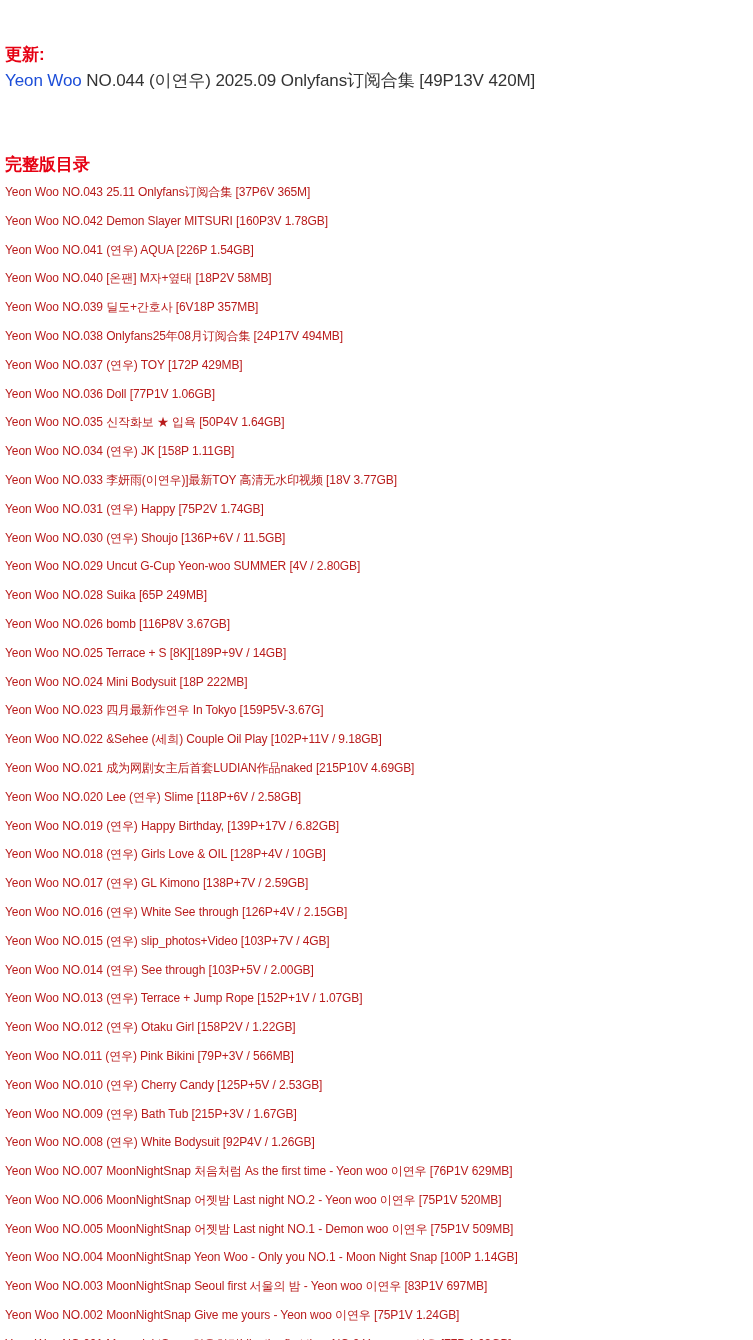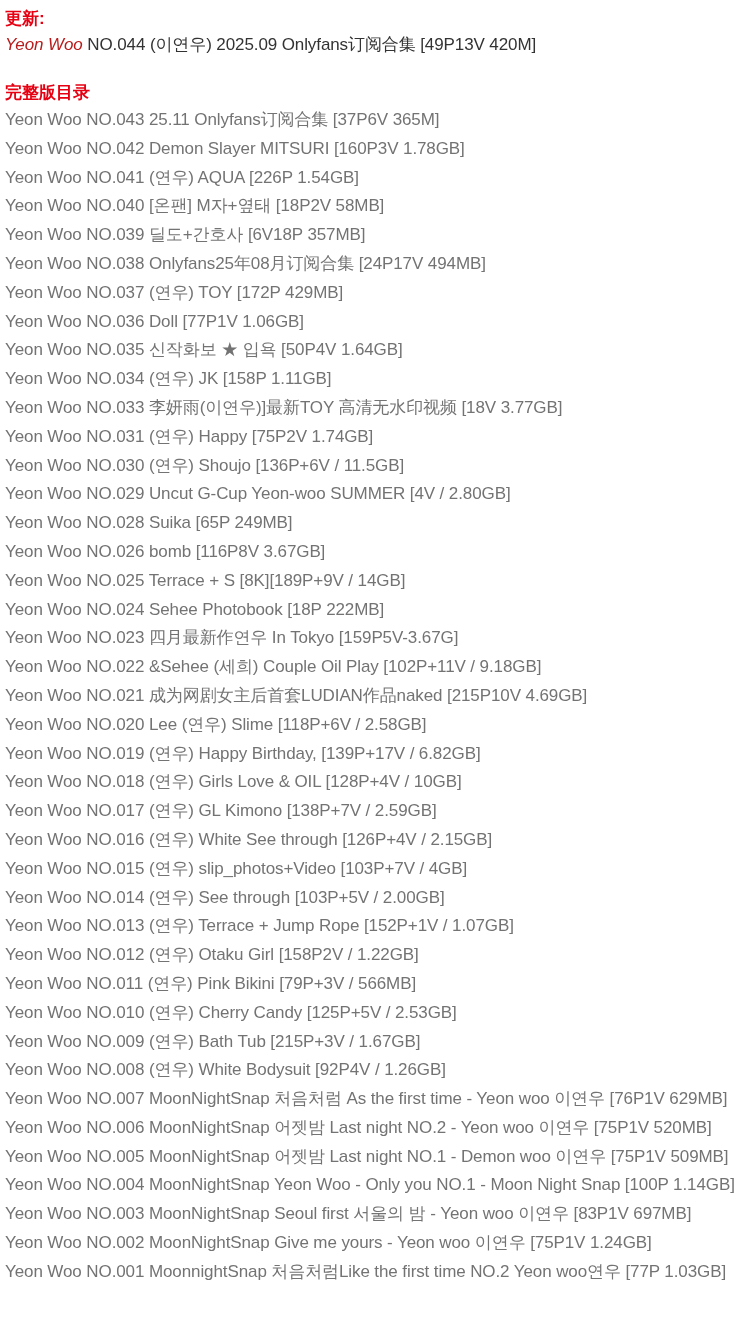--- a/index.html
+++ b/index.html
@@ -10,35 +10,36 @@
     color: #333333;
     overflow-x: hidden;
   }
   .page { width: 753px; min-height: 1340px; padding: 6px 4px 0 5px; }
   .red-heading {
     color: #e60012;
     font-weight: bold;
     font-size: 17px;
     line-height: 26px;
     white-space: nowrap;
+    margin-top: 36px;
   }
   .line {
     font-size: 17px;
     line-height: 26px;
     color: #333333;
     white-space: nowrap;
     letter-spacing: -0.1px;
   }
-  .link { color: #b91c1c; text-decoration: none; cursor: pointer; font-style: italic; }
+  .link { color: #1d4ed8; text-decoration: none; cursor: pointer; }
   .spacer { height: 22px; }
   .catalog-list { margin-top: 0; }
   .item {
-    font-size: 17px;
+    font-size: 12px;
     line-height: 28.8px;
-    color: #737373;
+    color: #b91c1c;
     white-space: nowrap;
     letter-spacing: -0.1px;
   }
 </style>
 </head>
 <body>
 
 <div class="page">
 
   <p class="red-heading">更新:</p>
@@ -60,21 +61,21 @@
       <p class="item">Yeon Woo NO.036 Doll [77P1V 1.06GB]</p>
       <p class="item">Yeon Woo NO.035 신작화보 ★ 입욕 [50P4V 1.64GB]</p>
       <p class="item">Yeon Woo NO.034 (연우) JK [158P 1.11GB]</p>
       <p class="item">Yeon Woo NO.033 李妍雨(이연우)]最新TOY 高清无水印视频 [18V 3.77GB]</p>
       <p class="item">Yeon Woo NO.031 (연우) Happy [75P2V 1.74GB]</p>
       <p class="item">Yeon Woo NO.030 (연우) Shoujo [136P+6V / 11.5GB]</p>
       <p class="item">Yeon Woo NO.029 Uncut G-Cup Yeon-woo SUMMER [4V / 2.80GB]</p>
       <p class="item">Yeon Woo NO.028 Suika [65P 249MB]</p>
       <p class="item">Yeon Woo NO.026 bomb [116P8V 3.67GB]</p>
       <p class="item">Yeon Woo NO.025 Terrace + S [8K][189P+9V / 14GB]</p>
-      <p class="item">Yeon Woo NO.024 Sehee Photobook [18P 222MB]</p>
+      <p class="item">Yeon Woo NO.024 Mini Bodysuit [18P 222MB]</p>
       <p class="item">Yeon Woo NO.023 四月最新作연우 In Tokyo [159P5V-3.67G]</p>
       <p class="item">Yeon Woo NO.022 &amp;Sehee (세희) Couple Oil Play [102P+11V / 9.18GB]</p>
       <p class="item">Yeon Woo NO.021 成为网剧女主后首套LUDIAN作品naked [215P10V 4.69GB]</p>
       <p class="item">Yeon Woo NO.020 Lee (연우) Slime [118P+6V / 2.58GB]</p>
       <p class="item">Yeon Woo NO.019 (연우) Happy Birthday, [139P+17V / 6.82GB]</p>
       <p class="item">Yeon Woo NO.018 (연우) Girls Love &amp; OIL [128P+4V / 10GB]</p>
       <p class="item">Yeon Woo NO.017 (연우) GL Kimono [138P+7V / 2.59GB]</p>
       <p class="item">Yeon Woo NO.016 (연우) White See through [126P+4V / 2.15GB]</p>
       <p class="item">Yeon Woo NO.015 (연우) slip_photos+Video [103P+7V / 4GB]</p>
       <p class="item">Yeon Woo NO.014 (연우) See through [103P+5V / 2.00GB]</p>

